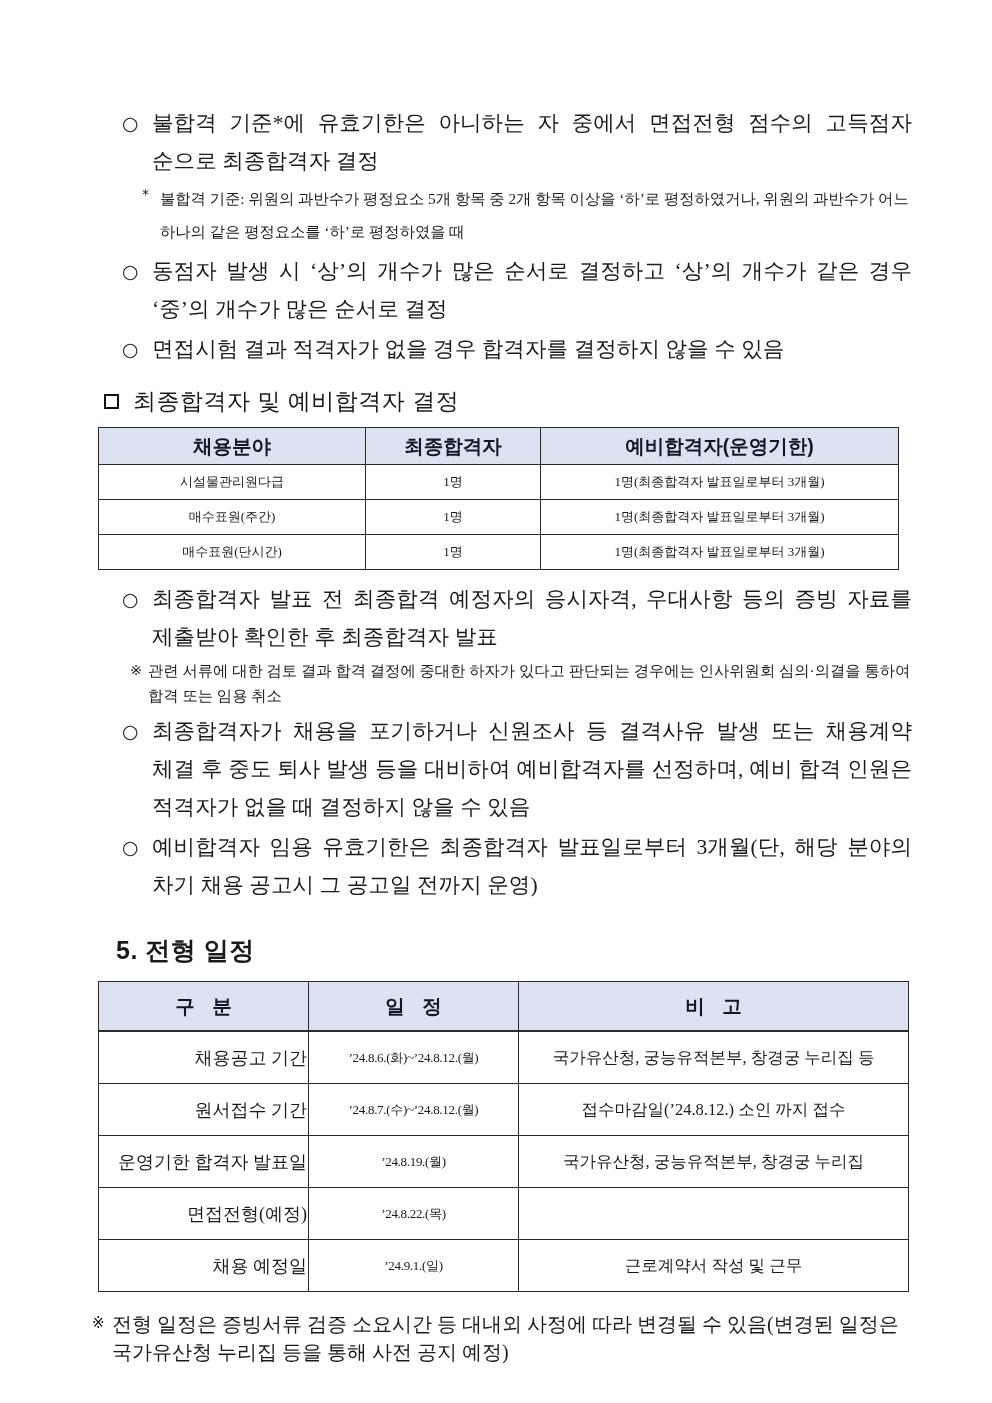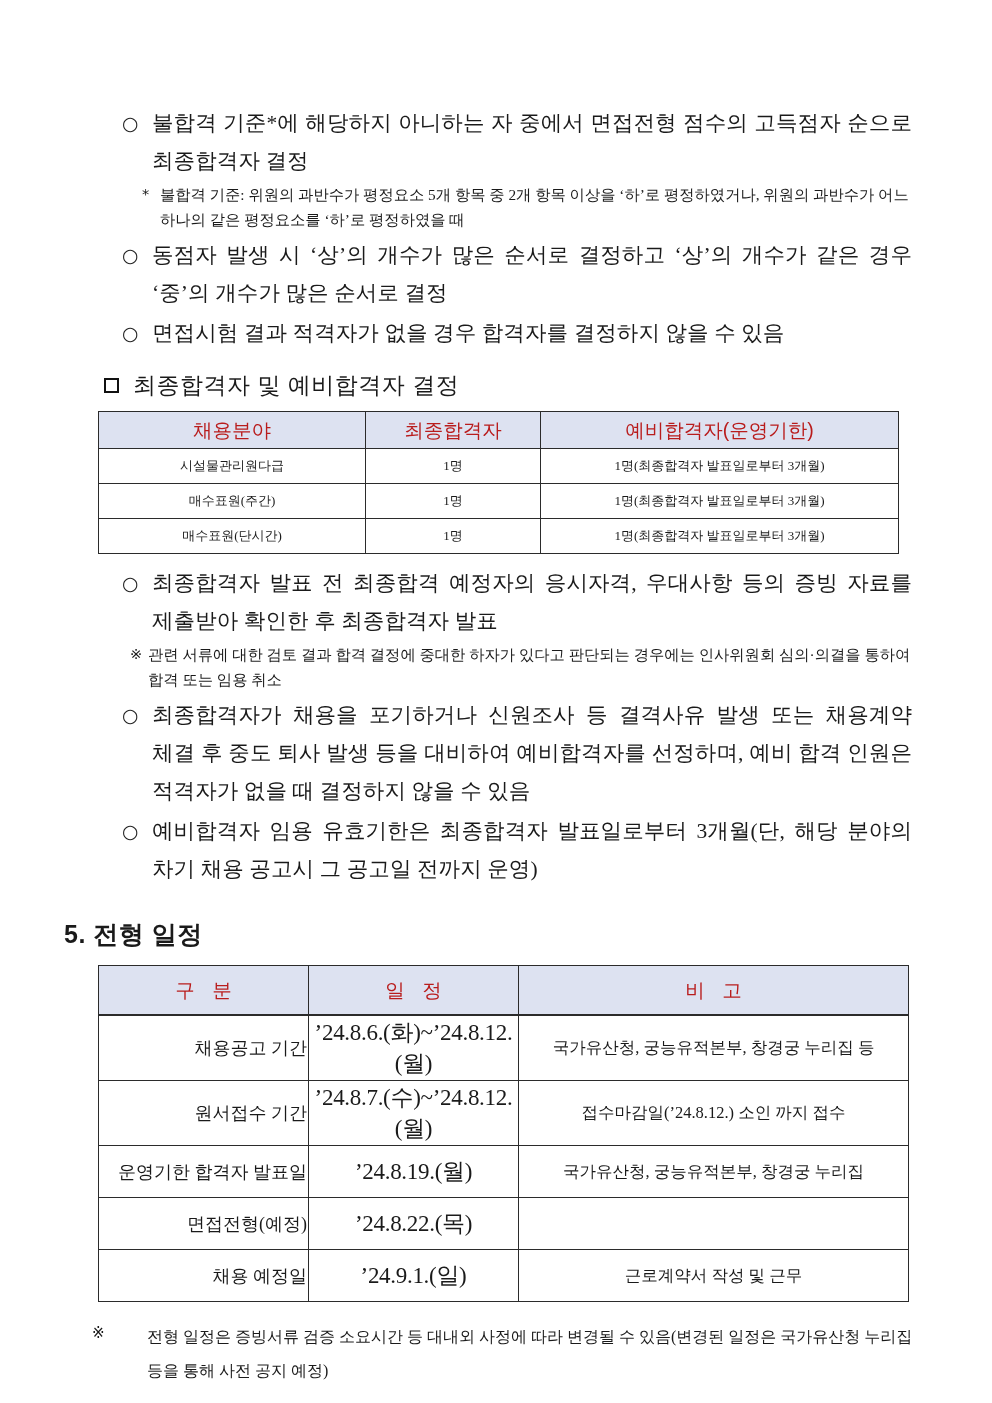--- a/index.html
+++ b/index.html
@@ -63,21 +63,21 @@
     line-height: 25px;
     font-family: "DejaVu Sans", sans-serif;
   }
   .note .ntext {
     flex: 1 1 auto;
     font-size: 15.3px;
     line-height: 25px;
     word-break: keep-all;
   }
   .note.star { padding-left: 142px; }
-  .note.star .ntext { line-height: 25px; }
+  .note.star .ntext { line-height: 33px; }
 
   
   .sq-heading {
     display: flex;
     align-items: center;
     padding: 0 0 0 104px;
     margin: 18px 0 10px 0;
     font-family: "Liberation Sans", "DejaVu Sans", sans-serif;
     font-weight: normal;
     font-size: 23px;
@@ -86,21 +86,21 @@
   .sq-heading .sq {
     display: inline-block;
     width: 15px;
     height: 15px;
     border: 2px solid #111;
     margin-right: 14px;
     box-sizing: border-box;
     flex: 0 0 auto;
   }
   .num-heading {
-    padding: 0 0 0 64px;
+    padding: 0 0 0 116px;
     margin: 30px 0 14px 0;
     font-family: "Liberation Sans", "DejaVu Sans", sans-serif;
     font-weight: bold;
     font-size: 25px;
     letter-spacing: 0.5px;
   }
 
   
   .tbl-wrap { padding: 0 0 0 98px; }
   table.doc {
@@ -110,22 +110,22 @@
   }
   table.doc th, table.doc td {
     border: 1px solid #2b2b2b;
     text-align: center;
     vertical-align: middle;
     word-break: keep-all;
   }
   table.doc thead th {
     background: #dde2f1;
     font-family: "Liberation Sans", "DejaVu Sans", sans-serif;
-    font-weight: normal;
-    color: #b91c1c;
+    font-weight: bold;
+    color: #0f172a;
   }
 
   
   table.t-result { width: 800px; }
   table.t-result thead th { height: 34px; font-size: 19.5px; }
   table.t-result tbody td { height: 32px; font-size: 13px; }
   table.t-result .c1 { width: 267px; }
   table.t-result .c2 { width: 175px; }
   table.t-result .c3 { width: 358px; }
 
@@ -136,56 +136,55 @@
     font-size: 19.5px;
     letter-spacing: 6px;
     text-indent: 6px;
     border-bottom-width: 2px;
   }
   table.t-sched tbody td { height: 49px; font-size: 18px; }
   table.t-sched .s1 { width: 210px; }
   table.t-sched .s2 { width: 210px; }
   table.t-sched .s3 { width: 390px; }
   table.t-sched td.remark { font-size: 16.5px; }
-  table.t-sched td.date  { font-size: 23px; letter-spacing: -0.3px; }
+  table.t-sched td.date  { font-size: 13px; letter-spacing: -0.3px; }
   table.t-sched td.label { font-size: 18px; text-align: right; }
 
   .foot-note {
     display: flex;
     align-items: flex-start;
     padding: 0 70px 0 92px;
     margin-top: 18px;
   }
   .foot-note .nmark {
     flex: 0 0 20px;
     font-size: 15px;
     line-height: 26px;
     font-family: "DejaVu Sans", sans-serif;
   }
   .foot-note .ntext {
     flex: 1 1 auto;
-    font-size: 16px;
-    line-height: 34px;
+    font-size: 20px;
+    line-height: 28px;
     word-break: keep-all;
-    margin-left: 35px;
   }
   .spacer-top { height: 104px; }
 </style>
 </head>
 <body>
 
 <div class="page">
 
   <div class="spacer-top"></div>
 
   <div>
 
     <div class="bullet">
       <span class="mark">○</span>
-      <span class="btext">불합격 기준*에 해당하지 아니하는 자 중에서 면접전형 점수의 고득점자 순으로 최종합격자 결정</span>
+      <span class="btext">불합격 기준*에 유효기한은 아니하는 자 중에서 면접전형 점수의 고득점자 순으로 최종합격자 결정</span>
     </div>
 
     <div class="note star">
       <span class="nmark">*</span>
       <span class="ntext">불합격 기준: 위원의 과반수가 평정요소 5개 항목 중 2개 항목 이상을 ‘하’로 평정하였거나, 위원의 과반수가 어느 하나의 같은 평정요소를 ‘하’로 평정하였을 때</span>
     </div>
 
     <div class="bullet">
       <span class="mark">○</span>
       <span class="btext">동점자 발생 시 ‘상’의 개수가 많은 순서로 결정하고 ‘상’의 개수가 같은 경우 ‘중’의 개수가 많은 순서로 결정</span>

